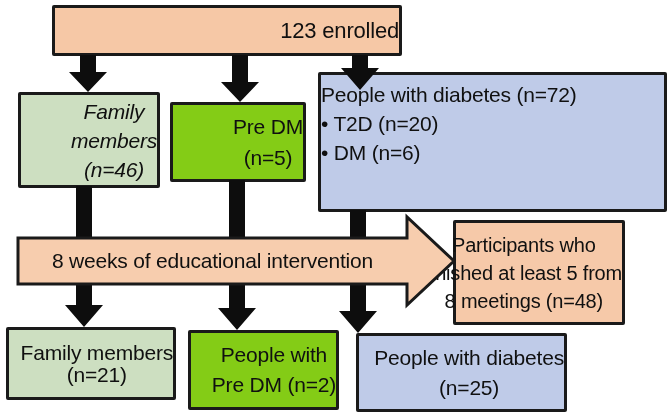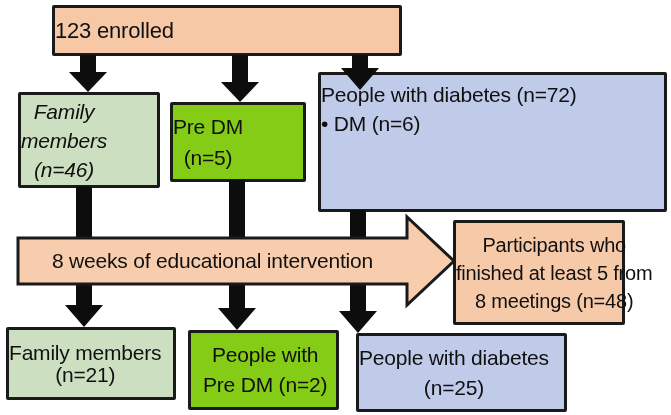--- a/index.html
+++ b/index.html
@@ -11,21 +11,21 @@
     color:#101010;
     overflow:hidden;
   }
   .box{
     position:absolute;
     box-sizing:border-box;
     border:3px solid #1a1a1a;
     border-radius:2px;
     display:flex;
     align-items:center;
-    justify-content:flex-start;
+    justify-content:flex-end;
     text-align:center;
     font-size:21px;
     line-height:29px;
     letter-spacing:-0.2px;
     z-index:1;
   }
   .box .label{white-space:pre;}
   .peach{background:#F6C8A6;}
   .green{background:#CDDFC1;}
   .yellow{background:#84cc16;}
@@ -71,20 +71,21 @@
   </div>
 
   <div class="box yellow b-predm-top">
     <span class="label">Pre DM
 (n=5)</span>
   </div>
 
   <div class="box blue b-diabetes-top">
     <div>
       <div class="line">People with diabetes (n=72)</div>
+      <div class="line">• T2D (n=20)</div>
       <div class="line">• DM (n=6)</div>
     </div>
   </div>
 
   <div class="box b-participants">
     <span class="label">Participants who
 finished at least 5 from
 8 meetings (n=48)</span>
   </div>
 

